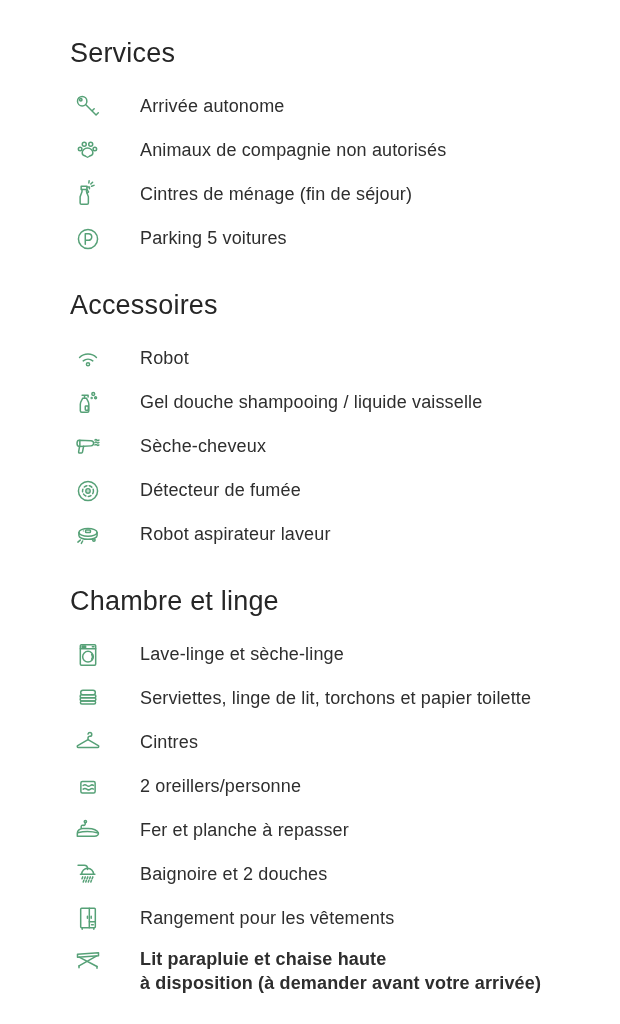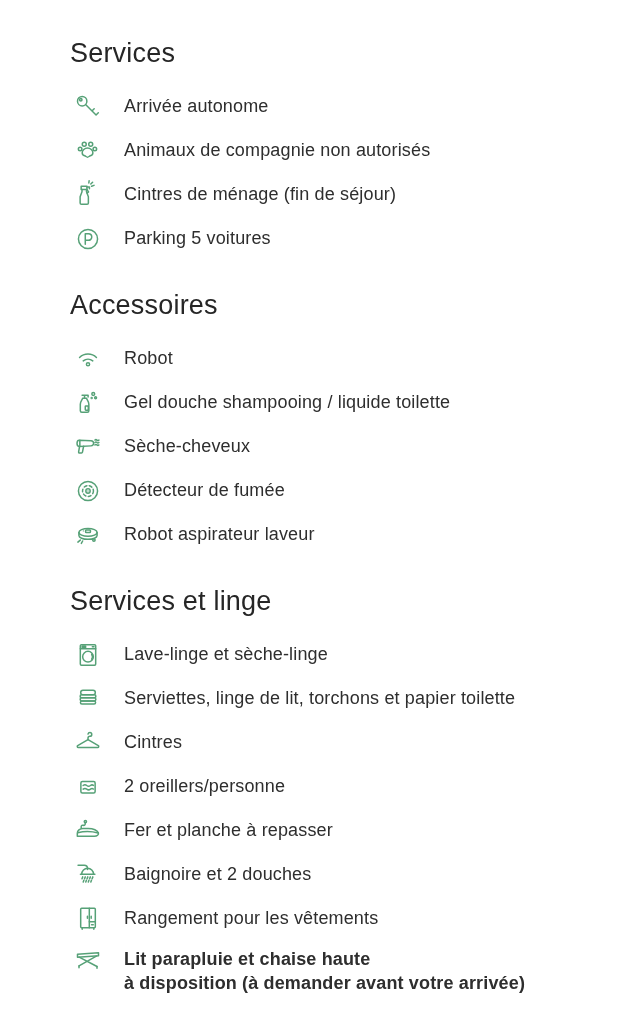--- a/index.html
+++ b/index.html
@@ -43,20 +43,21 @@
     color: #56a177;
     display: flex; align-items: center; justify-content: center;
   }
   .icon svg { width: 30px; height: 30px; display: block; }
   .label {
     font-size: 18px;
     color: #2e2e2e;
     letter-spacing: 0.15px;
     line-height: 1.3;
     white-space: pre-line;
+    margin-left: 16px;
   }
 </style>
 </head>
 <body>
 
 <div class="page">
 
   <div class="section">
     <h2 class="section-title">Services</h2>
     <ul class="amenities">
@@ -130,21 +131,21 @@
         <span class="icon">
           <svg viewBox="0 0 32 32" fill="none" stroke="currentColor" stroke-width="1.6" stroke-linecap="round" stroke-linejoin="round">
             <path d="M12.3 10.8V7.7 M9.7 7.7h6.4 M16.1 7.7v2"></path>
             <path d="M10.3 10.8h4.1c.3 1.9 2.5 3.3 2.5 6.6v6.9c0 .9-.7 1.6-1.6 1.6H9.4c-.9 0-1.6-.7-1.6-1.6v-6.9c0-3.3 2.2-4.7 2.5-6.6Z"></path>
             <rect x="13.1" y="19.2" width="3.2" height="4.4" rx="0.6"></rect>
             <circle cx="21.6" cy="6.4" r="1.5"></circle>
             <circle cx="24.1" cy="10.4" r="1"></circle>
             <circle cx="19.9" cy="10.6" r="0.5"></circle>
           </svg>
         </span>
-        <span class="label">Gel douche shampooing / liquide toilette</span>
+        <span class="label">Gel douche shampooing / liquide vaisselle</span>
       </li>
 
       <li>
         <span class="icon">
           <svg viewBox="0 0 32 32" fill="none" stroke="currentColor" stroke-width="1.6" stroke-linecap="round" stroke-linejoin="round">
             <path d="M6.5 8.8 L19.2 9.4 C20.9 9.5 22 10.6 22 12.1 C22 13.6 20.9 14.7 19.2 14.8 L6.5 15.4 C5.1 15.4 4.3 14 4.3 12.1 C4.3 10.2 5.1 8.8 6.5 8.8 Z"></path>
             <path d="M7.3 8.9V15.3"></path>
             <path d="M7 15.4 L6 21.3c-.1.6.3 1.1.9 1.1h2.2c.5 0 .9-.4 1-.9L11.3 15.2"></path>
             <path d="M23.4 8.6c.7-.6 1.4-.6 2.1 0 .7.6 1.4.6 2.1 0 M23.4 11.2c.7-.6 1.4-.6 2.1 0 .7.6 1.4.6 2.1 0 M23.4 13.8c.7-.6 1.4-.6 2.1 0 .7.6 1.4.6 2.1 0"></path>
           </svg>
@@ -175,21 +176,21 @@
             <circle cx="22.3" cy="21.4" r="1.3"></circle>
           </svg>
         </span>
         <span class="label">Robot aspirateur laveur</span>
       </li>
 
     </ul>
   </div>
 
   <div class="section">
-    <h2 class="section-title">Services et linge</h2>
+    <h2 class="section-title">Chambre et linge</h2>
     <ul class="amenities">
 
       <li>
         <span class="icon">
           <svg viewBox="0 0 32 32" fill="none" stroke="currentColor" stroke-width="1.6" stroke-linecap="round" stroke-linejoin="round">
             <rect x="7.8" y="5" width="16.4" height="21.8" rx="1.2"></rect>
             <path d="M7.8 9.4H24.2"></path>
             <rect x="9.7" y="6.4" width="3.8" height="1.7" rx="0.5"></rect>
             <path d="M20.6 7.2h1.8"></path>
             <circle cx="16" cy="17.8" r="5.7"></circle>

